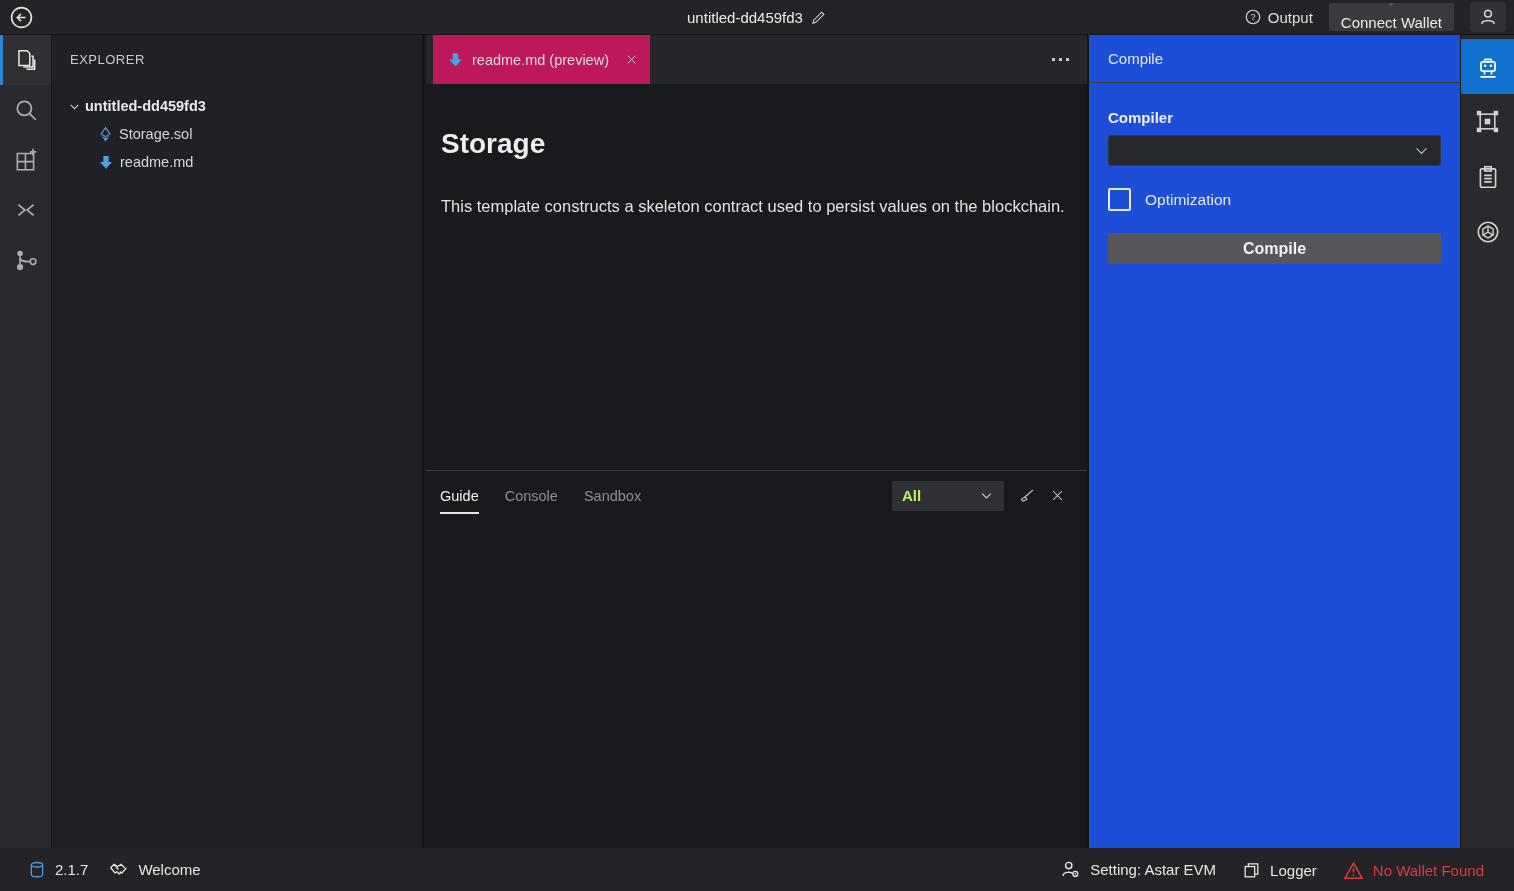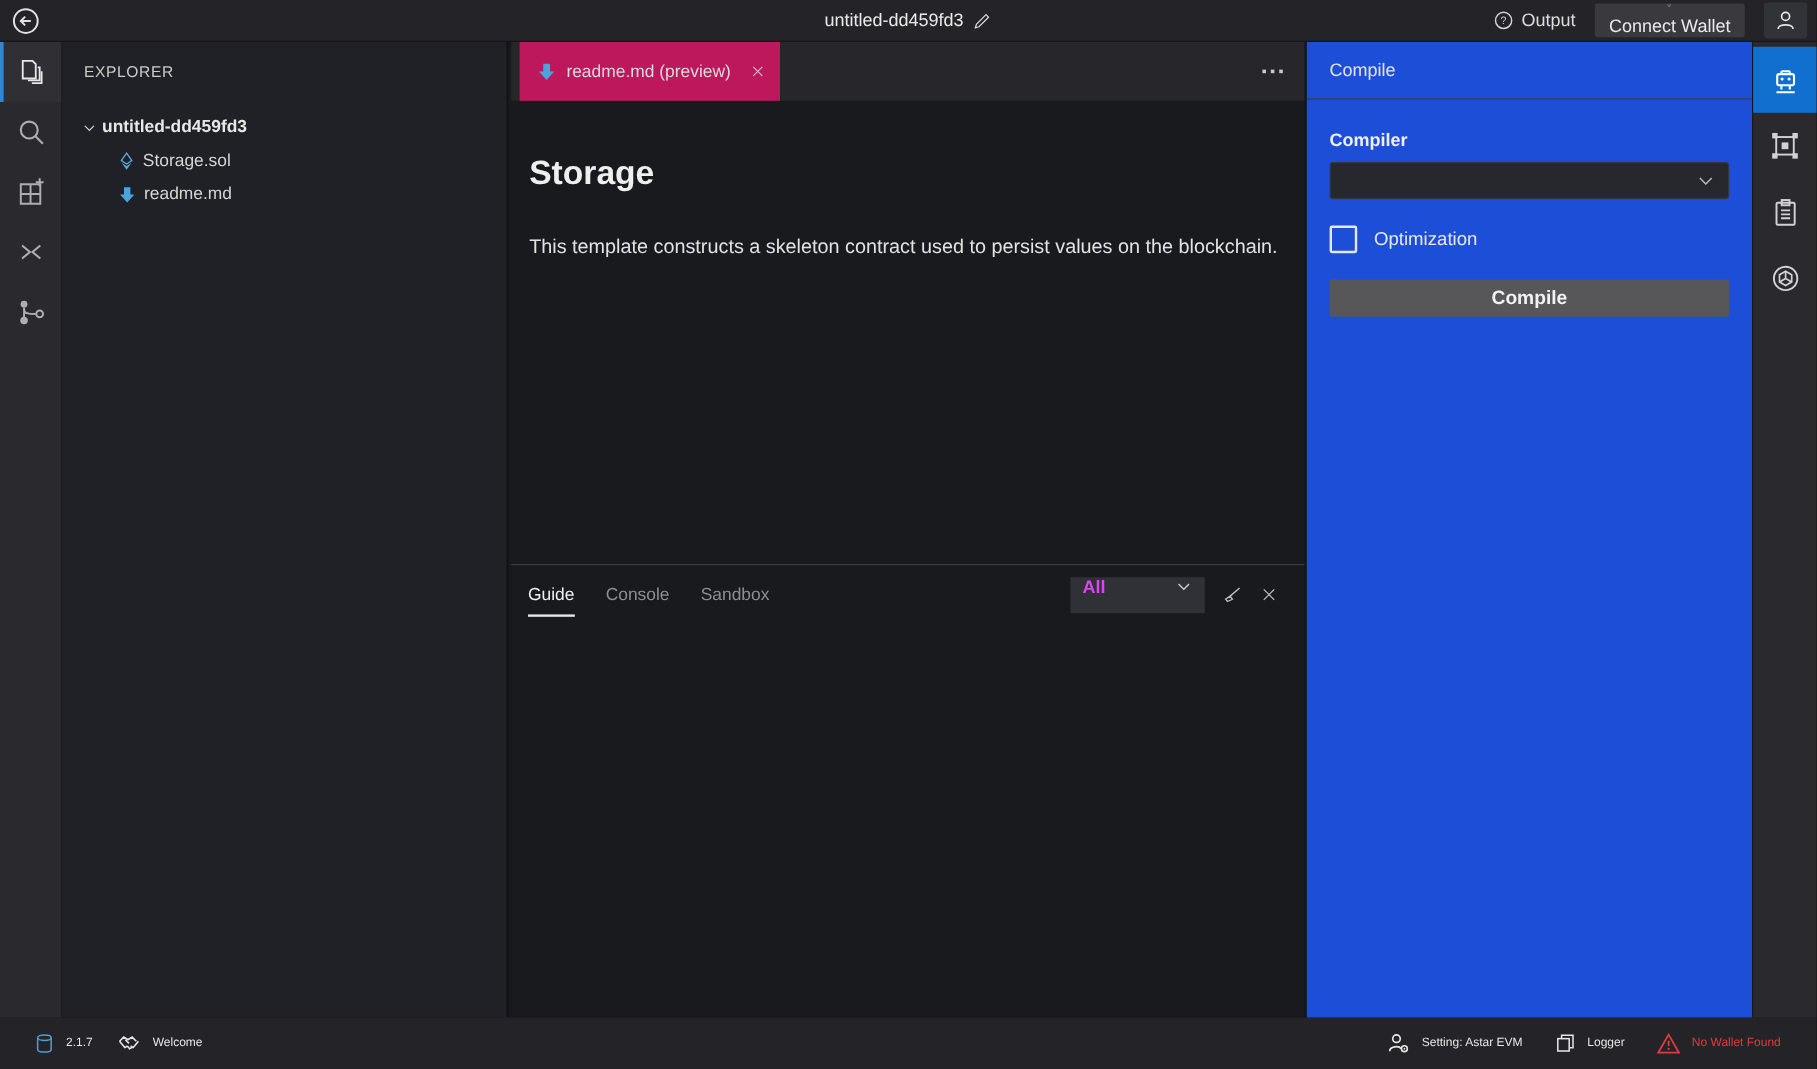--- a/index.html
+++ b/index.html
@@ -48,39 +48,39 @@
   .md-h1 { font-size:28px; font-weight:bold; color:#efefef; margin-bottom:30px; }
   .md-p { font-size:16.5px; line-height:32px; color:#e2e2e2; max-width:625px; }
 
   
   .bottom-panel { border-top:1px solid #3e3e42; height:377px; background:#191a1d; }
   .panel-tabs { height:49px; display:flex; align-items:center; padding-left:14px; position:relative; }
   .ptab { font-size:14.5px; color:#8f8f93; margin-right:26px; cursor:pointer; height:100%; display:flex; align-items:center; position:relative; }
   .ptab.active { color:#f0f0f0; }
   .ptab.active::after { content:""; position:absolute; left:0; right:0; bottom:6px; height:2px; background:#e7e7e7; }
   .panel-right { position:absolute; right:22px; display:flex; align-items:center; gap:14px; }
-  .filter-dd { width:112px; height:30px; background:#303136; display:flex; justify-content:space-between; padding:0 10px; font-size:15px; font-weight:600; color:#d946ef; cursor:pointer; }
+  .filter-dd { width:112px; height:30px; background:#303136; display:flex; align-items:center; justify-content:space-between; padding:0 10px; font-size:15px; font-weight:600; color:#bef264; cursor:pointer; }
   .icon-btn { display:flex; align-items:center; cursor:pointer; }
 
   
   .right-panel { position:absolute; left:1089px; top:35px; width:371px; height:813px; background:#1d4ed8; }
   .rp-header { height:48px; display:flex; align-items:center; padding-left:19px; font-size:15px; color:#e4e4e4; border-bottom:1px solid #3b3b3f; }
   .rp-body { padding:26px 19px 0 19px; }
   .rp-label { font-size:15px; font-weight:bold; color:#efefef; margin-bottom:9px; }
   .rp-select { height:31px; background:#27282d; border:1px solid #36373c; border-radius:3px; display:flex; align-items:center; justify-content:flex-end; padding-right:10px; cursor:pointer; }
   .opt-row { margin-top:22px; display:flex; align-items:center; gap:14px; }
   .checkbox { width:23px; height:23px; border:2px solid #e8e8e8; border-radius:2px; background:transparent; cursor:pointer; }
   .opt-label { font-size:15.5px; color:#e8e8e8; }
   .compile-btn { margin-top:22px; height:31px; background:#57575a; border-radius:2px; display:flex; align-items:center; justify-content:center; font-size:16px; font-weight:bold; color:#f2f2f2; cursor:pointer; }
 
   
-  .statusbar { position:absolute; left:0; top:848px; width:1514px; height:43px; background:#242428; display:flex; align-items:center; font-size:10px; color:#e6e6e6; }
+  .statusbar { position:absolute; left:0; top:848px; width:1514px; height:43px; background:#242428; display:flex; align-items:center; font-size:15px; color:#e6e6e6; }
   .sb-item { display:flex; align-items:center; gap:9px; cursor:pointer; }
   .sb-left { display:flex; align-items:center; gap:20px; margin-left:28px; }
-  .sb-right { position:absolute; right:30px; display:flex; align-items:center; gap:26px; }
+  .sb-right { position:absolute; right:30px; display:flex; align-items:flex-end; gap:26px; }
   .sb-error { color:#dd3c3c; cursor:default; }
 
   svg { display:block; }
 </style>
 </head>
 <body>
 
 <div class="app">
 
   <div class="topbar">

